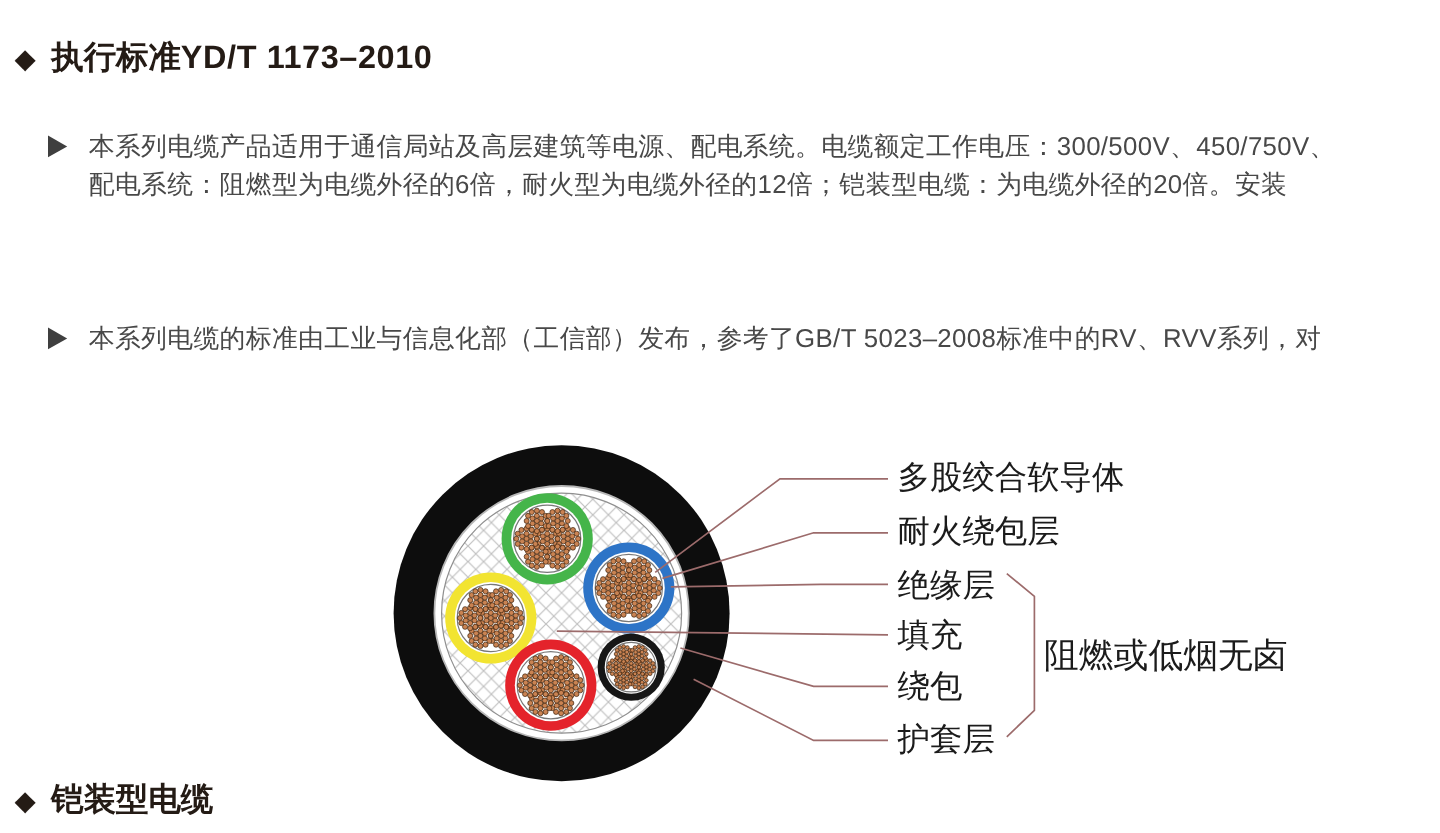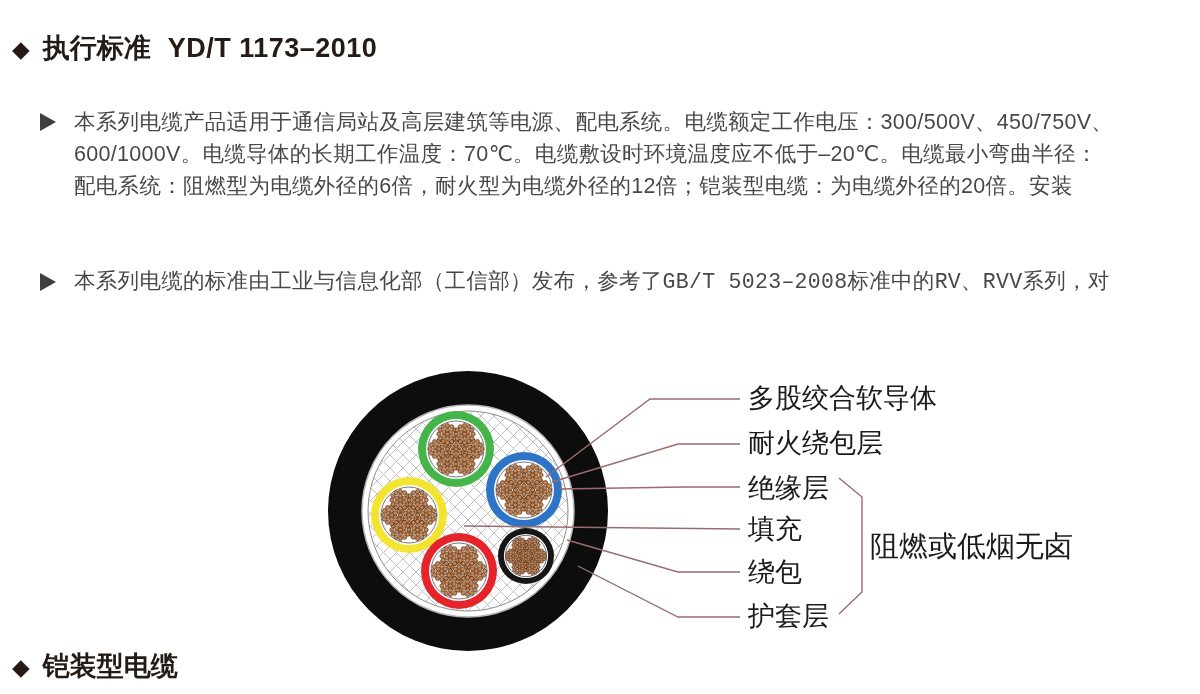--- a/index.html
+++ b/index.html
@@ -8,24 +8,24 @@
     background:#ffffff;
     font-family:"Liberation Sans","DejaVu Sans",sans-serif;
   }
   .sec-title{
     position:absolute;left:12px;display:flex;align-items:center;
     color:#241b15;font-weight:bold;font-size:27px;white-space:nowrap;
   }
   #title-standard{top:30px;}
   #title-model{top:648px;}
   .diamond{font-size:23px;margin-right:13px;line-height:1;transform:translateY(1px);}
-  .t-code{margin-left:17px;letter-spacing:.5px;text-align:right;}
+  .t-code{letter-spacing:.5px;text-align:right;}
   .para{position:absolute;left:40px;right:20px;display:flex;color:#484848;font-size:21.5px;}
   #para-usage{top:106px;}
-  #para-source{top:266px;font-family:Liberation Mono, monospace;}
+  #para-source{top:266px;}
   .tri{
     width:0;height:0;flex:none;
     border-left:16px solid #3f3f3f;
     border-top:9px solid transparent;
     border-bottom:9px solid transparent;
     margin:7px 18px 0 0;
   }
   .lines{line-height:32px;letter-spacing:.3px;}
   .lines div{white-space:nowrap;}
   svg.diagram{position:absolute;left:0;top:0;}
@@ -42,21 +42,20 @@
 <div class="sec-title" id="title-standard">
   <span class="diamond">◆</span>
   <span class="t-zh">执行标准</span>
   <span class="t-code">YD/T 1173–2010</span>
 </div>
 
 <div class="para" id="para-usage">
   <span class="tri"></span>
   <div class="lines">
     <div>本系列电缆产品适用于通信局站及高层建筑等电源、配电系统。电缆额定工作电压：300/500V、450/750V、</div>
-    <div>600/1000V。电缆导体的长期工作温度：70℃。电缆敷设时环境温度应不低于–20℃。电缆最小弯曲半径：</div>
     <div>配电系统：阻燃型为电缆外径的6倍，耐火型为电缆外径的12倍；铠装型电缆：为电缆外径的20倍。安装</div>
   </div>
 </div>
 
 <div class="para" id="para-source">
   <span class="tri"></span>
   <div class="lines">
     <div>本系列电缆的标准由工业与信息化部（工信部）发布，参考了GB/T 5023–2008标准中的RV、RVV系列，对</div>
   </div>
 </div>

